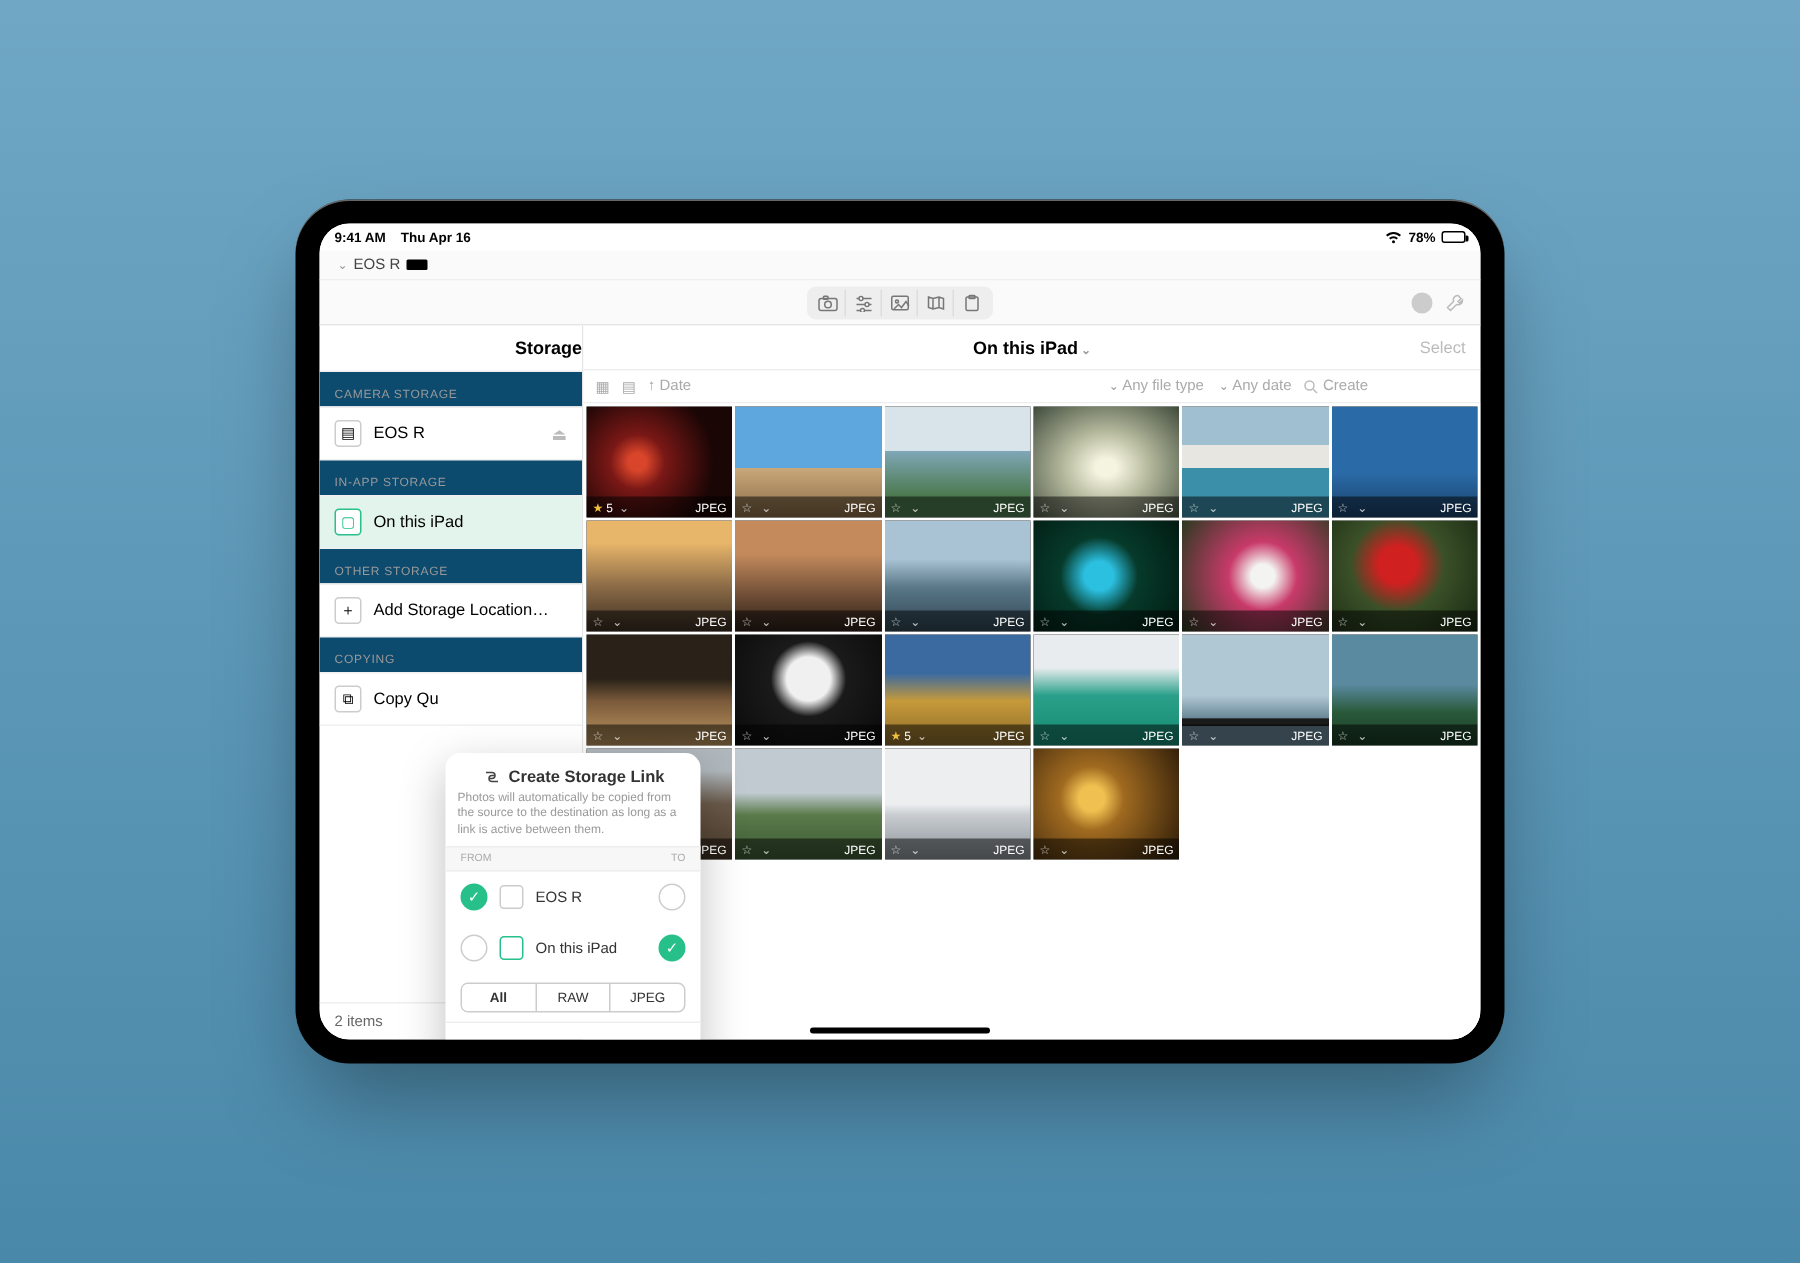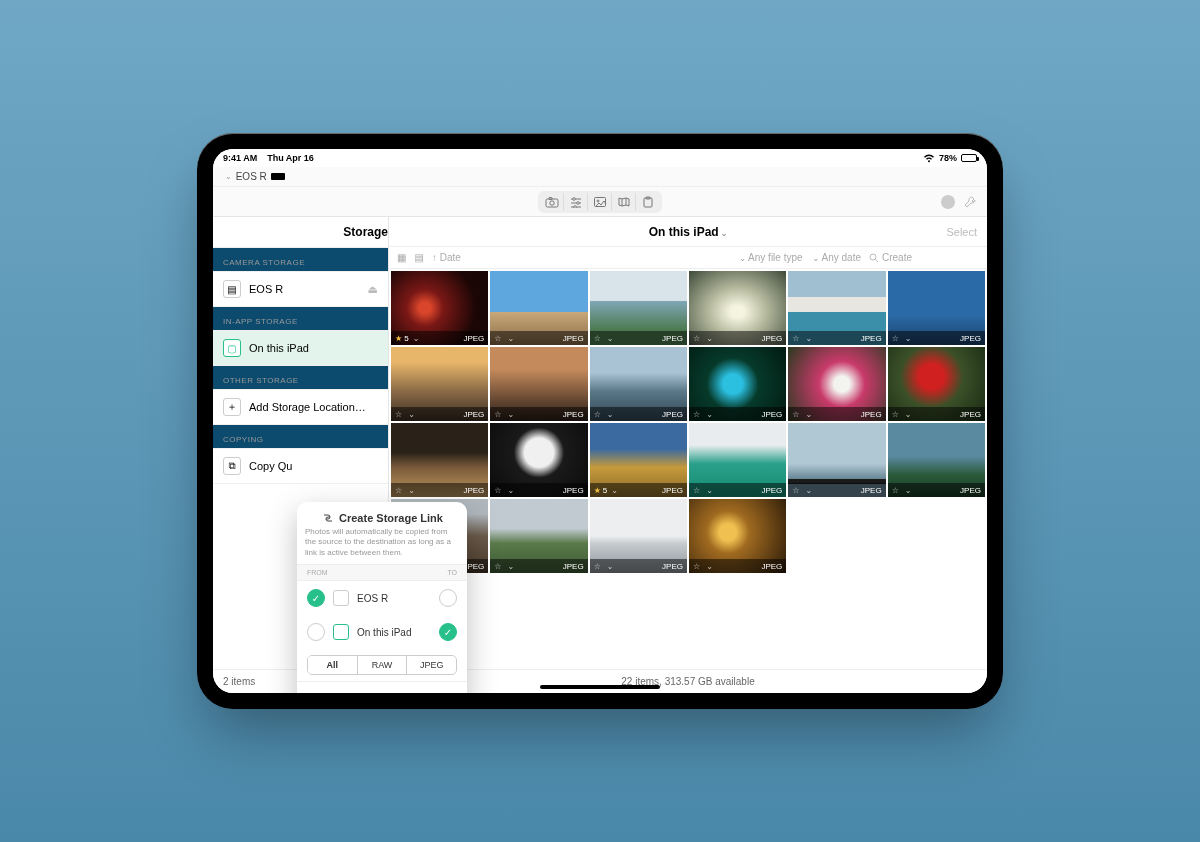--- a/index.html
+++ b/index.html
@@ -489,21 +489,20 @@
                 <span class="l">
                   <span style="opacity:.7;">☆</span>
                   <span></span>
                   <span class="chev" style="color:#fff;opacity:.7;">⌄</span>
                 </span>
                 <span>JPEG</span>
               </div>
             </div>
           </div>
 
-        <div class="main-footer">22 items, 313.57 GB available</div>
       </div>
 
       <div class="popup">
         <div class="hdr">
           <div class="ttl">
             <span>
               <svg width="14" height="12" viewBox="0 0 14 12">
                   <path d="M3 3h4a2 2 0 010 4H5 M11 9H7a2 2 0 010-4h2" fill="none" stroke="#444" stroke-width="1"></path>
                 </svg>
             </span>

